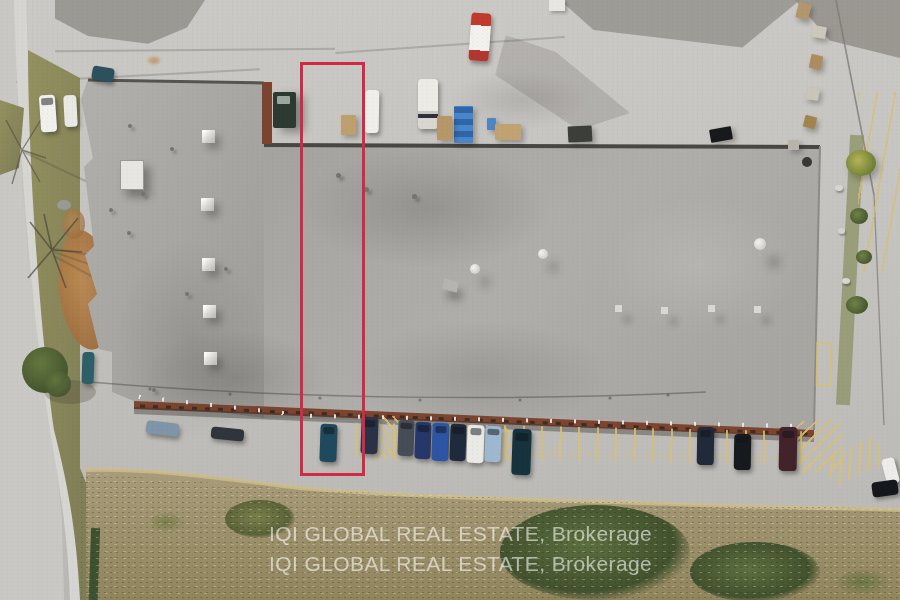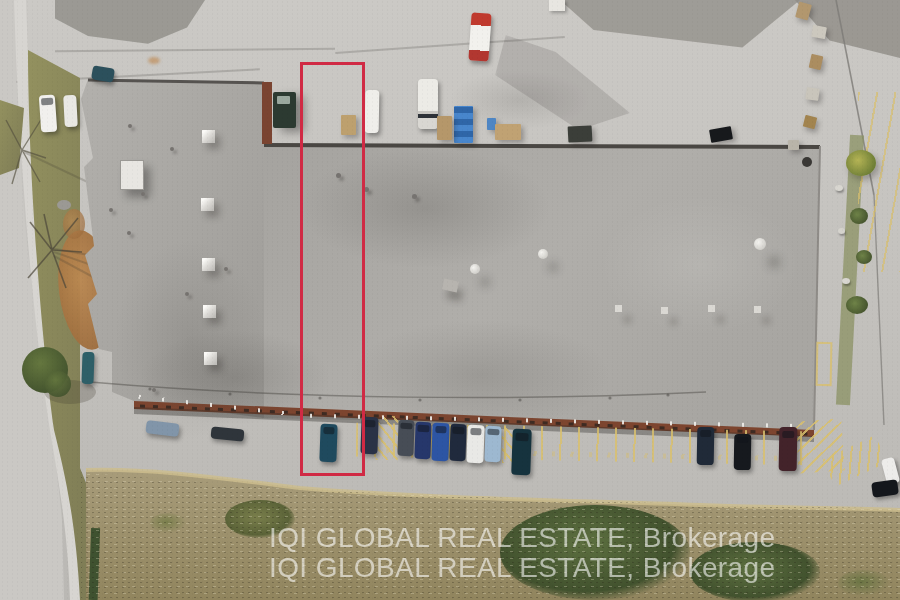--- a/index.html
+++ b/index.html
@@ -12,21 +12,21 @@
   .veh{border-radius:4px;box-shadow:2px 3px 4px rgba(20,20,20,.38);}
   .veh .glass{left:15%;top:8%;width:70%;height:18%;background:rgba(15,20,26,.5);border-radius:2px;}
   .vent-pyr{width:13px;height:13px;background:linear-gradient(135deg,#fbfaf7 15%,#dcdad6 50%,#bfbdb9 90%);
             box-shadow:5px 6px 7px rgba(40,38,34,.30);}
   .vent-cyl{border-radius:50%;background:radial-gradient(circle at 35% 35%,#f4f3ef,#c2c0bb);}
   .vent-dot{width:4px;height:4px;border-radius:50%;background:#767370;box-shadow:3px 3px 3px rgba(40,38,34,.3);}
   .vent-sq{width:7px;height:7px;background:#dad8d3;box-shadow:9px 11px 6px rgba(40,38,34,.22);}
   .pallet{box-shadow:3px 3px 5px rgba(30,28,25,.3);border-radius:1px;}
   .bush{border-radius:50%;}
   .hatch{opacity:.85;}
-  .wm{color:var(--watermark_text,rgba(255,255,255,.58));font-size:28px;letter-spacing:.4px;white-space:nowrap;}
+  .wm{color:var(--watermark_text,rgba(255,255,255,.58));font-size:21px;letter-spacing:.4px;white-space:nowrap;}
   .seam{background:#8e8c88;opacity:.5;height:1.5px;}
   .rust{border-radius:50%;filter:blur(1.5px);}
 </style>
 </head>
 <body>
 
 <div id="scene">
 
   <div style="left:55px;top:0;width:150px;height:46px;background:#8f8d87;opacity:.8;clip-path:polygon(0 0,100% 0,88% 60%,62% 95%,22% 78%,0 40%);"></div>
   <div style="left:560px;top:0;width:240px;height:50px;background:#96948e;opacity:.85;clip-path:polygon(0 0,100% 0,76% 95%,14% 60%);"></div>

